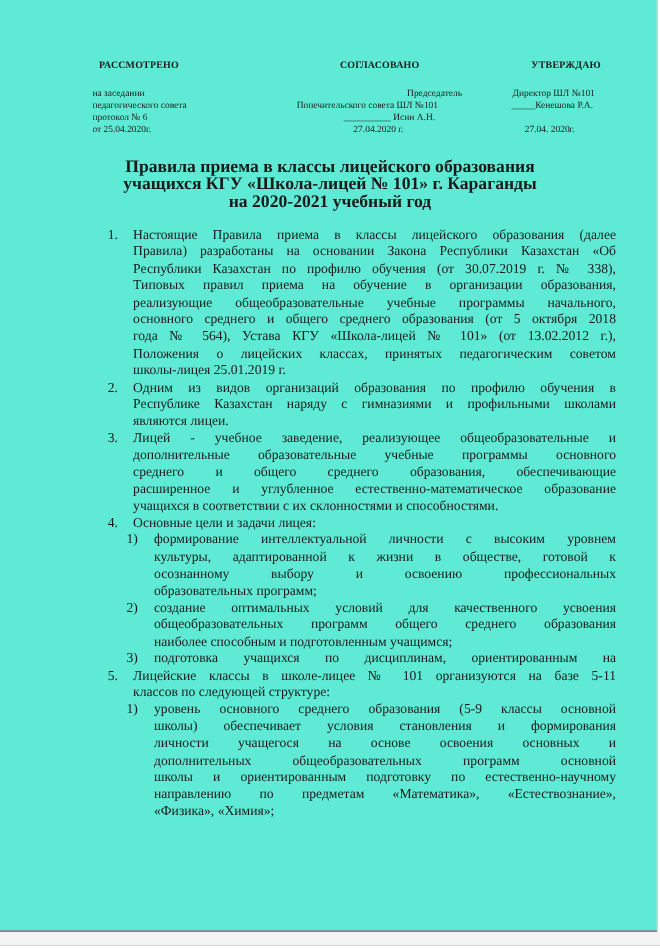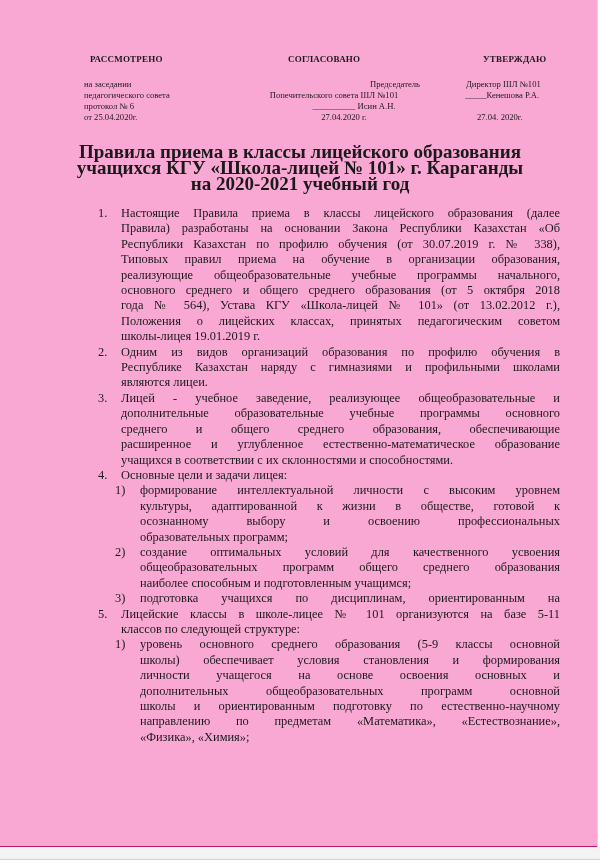--- a/index.html
+++ b/index.html
@@ -3,53 +3,53 @@
 <meta charset="utf-8">
 <style>
   html, body { margin: 0; padding: 0; }
   body {
     width: 600px; height: 863px; overflow: hidden; background: #ffffff;
     font-family: "Liberation Serif", "DejaVu Serif", serif; color: #1a1a1a;
     position: relative;
   }
   .page {
     position: absolute; left: 0; top: 0; width: 597px; height: 846px;
-    background: #f9a8d4; border-right: 1px solid #d8d8d8; border-bottom: 6px solid #be185d;
+    background: #5eead4; border-right: 1px solid #d8d8d8; border-bottom: 6px solid #be185d;
   }
   .bottom-bar {
     position: absolute; left: 0; top: 847px; width: 600px; height: 12px;
     background: #f3f3f3; border-bottom: 1px solid #d4d4d4;
   }
   .header-row { position: absolute; top: 54px; left: 0; width: 600px; font-weight: bold; font-size: 9px; }
   .hdr { position: absolute; letter-spacing: 0.2px; }
   .sig { position: absolute; top: 79px; font-weight: normal; font-size: 8.6px; line-height: 11px; }
   .sig div { white-space: nowrap; }
   .title {
     position: absolute; top: 144px; left: 0; width: 600px; text-align: center;
-    font-weight: bold; font-size: 19px; line-height: 16px;
+    font-weight: bold; font-size: 16px; line-height: 16px;
   }
   .body {
     position: absolute; top: 206px; left: 98px; width: 462px;
     font-size: 12.4px; line-height: 15.4px; text-align: justify;
   }
   .item { position: relative; padding-left: 23px; }
   .num { position: absolute; left: 0; top: 0; }
   .sub { position: relative; padding-left: 42px; }
   .subnum { position: absolute; left: 17px; top: 0; }
   .l { display: block; text-align: justify; text-align-last: justify; }
   .l.last { text-align-last: left; }
 </style>
 </head>
 <body>
 
 <div class="page">
 
   <div class="header-row">
     <span class="hdr" style="left:90px">РАССМОТРЕНО</span>
-    <span class="hdr" style="left:288px">СОГЛАСОВАНО</span>
+    <span class="hdr" style="left:309px">СОГЛАСОВАНО</span>
     <span class="hdr" style="left:483px">УТВЕРЖДАЮ</span>
   </div>
 
   <div class="sig" style="left:84px">
     <div>на заседании</div>
     <div>педагогического совета</div>
     <div>протокол № 6</div>
     <div>от 25.04.2020г.</div>
   </div>
 
@@ -77,21 +77,21 @@
       <div class="item">
         <span class="num">1.</span>
         <span class="l">Настоящие Правила приема в классы  лицейского образования (далее</span>
         <span class="l">Правила) разработаны на основании Закона Республики Казахстан «Об</span>
         <span class="l">Республики Казахстан по профилю обучения (от 30.07.2019 г. № 338),</span>
         <span class="l">Типовых правил приема на обучение в организации образования,</span>
         <span class="l">реализующие общеобразовательные учебные программы начального,</span>
         <span class="l">основного среднего и общего среднего образования (от 5 октября 2018</span>
         <span class="l">года № 564), Устава КГУ «Школа-лицей № 101» (от 13.02.2012 г.),</span>
         <span class="l">Положения о лицейских классах, принятых педагогическим советом</span>
-        <span class="l last">школы-лицея 19.01.2019 г.</span>
+        <span class="l last">школы-лицея 25.01.2019 г.</span>
       </div>
       <div class="item">
         <span class="num">2.</span>
         <span class="l">Одним из видов организаций образования по профилю обучения в</span>
         <span class="l">Республике Казахстан  наряду с гимназиями и профильными школами</span>
         <span class="l last">являются лицеи.</span>
       </div>
       <div class="item">
         <span class="num">3.</span>
         <span class="l">Лицей - учебное заведение, реализующее общеобразовательные и</span>

